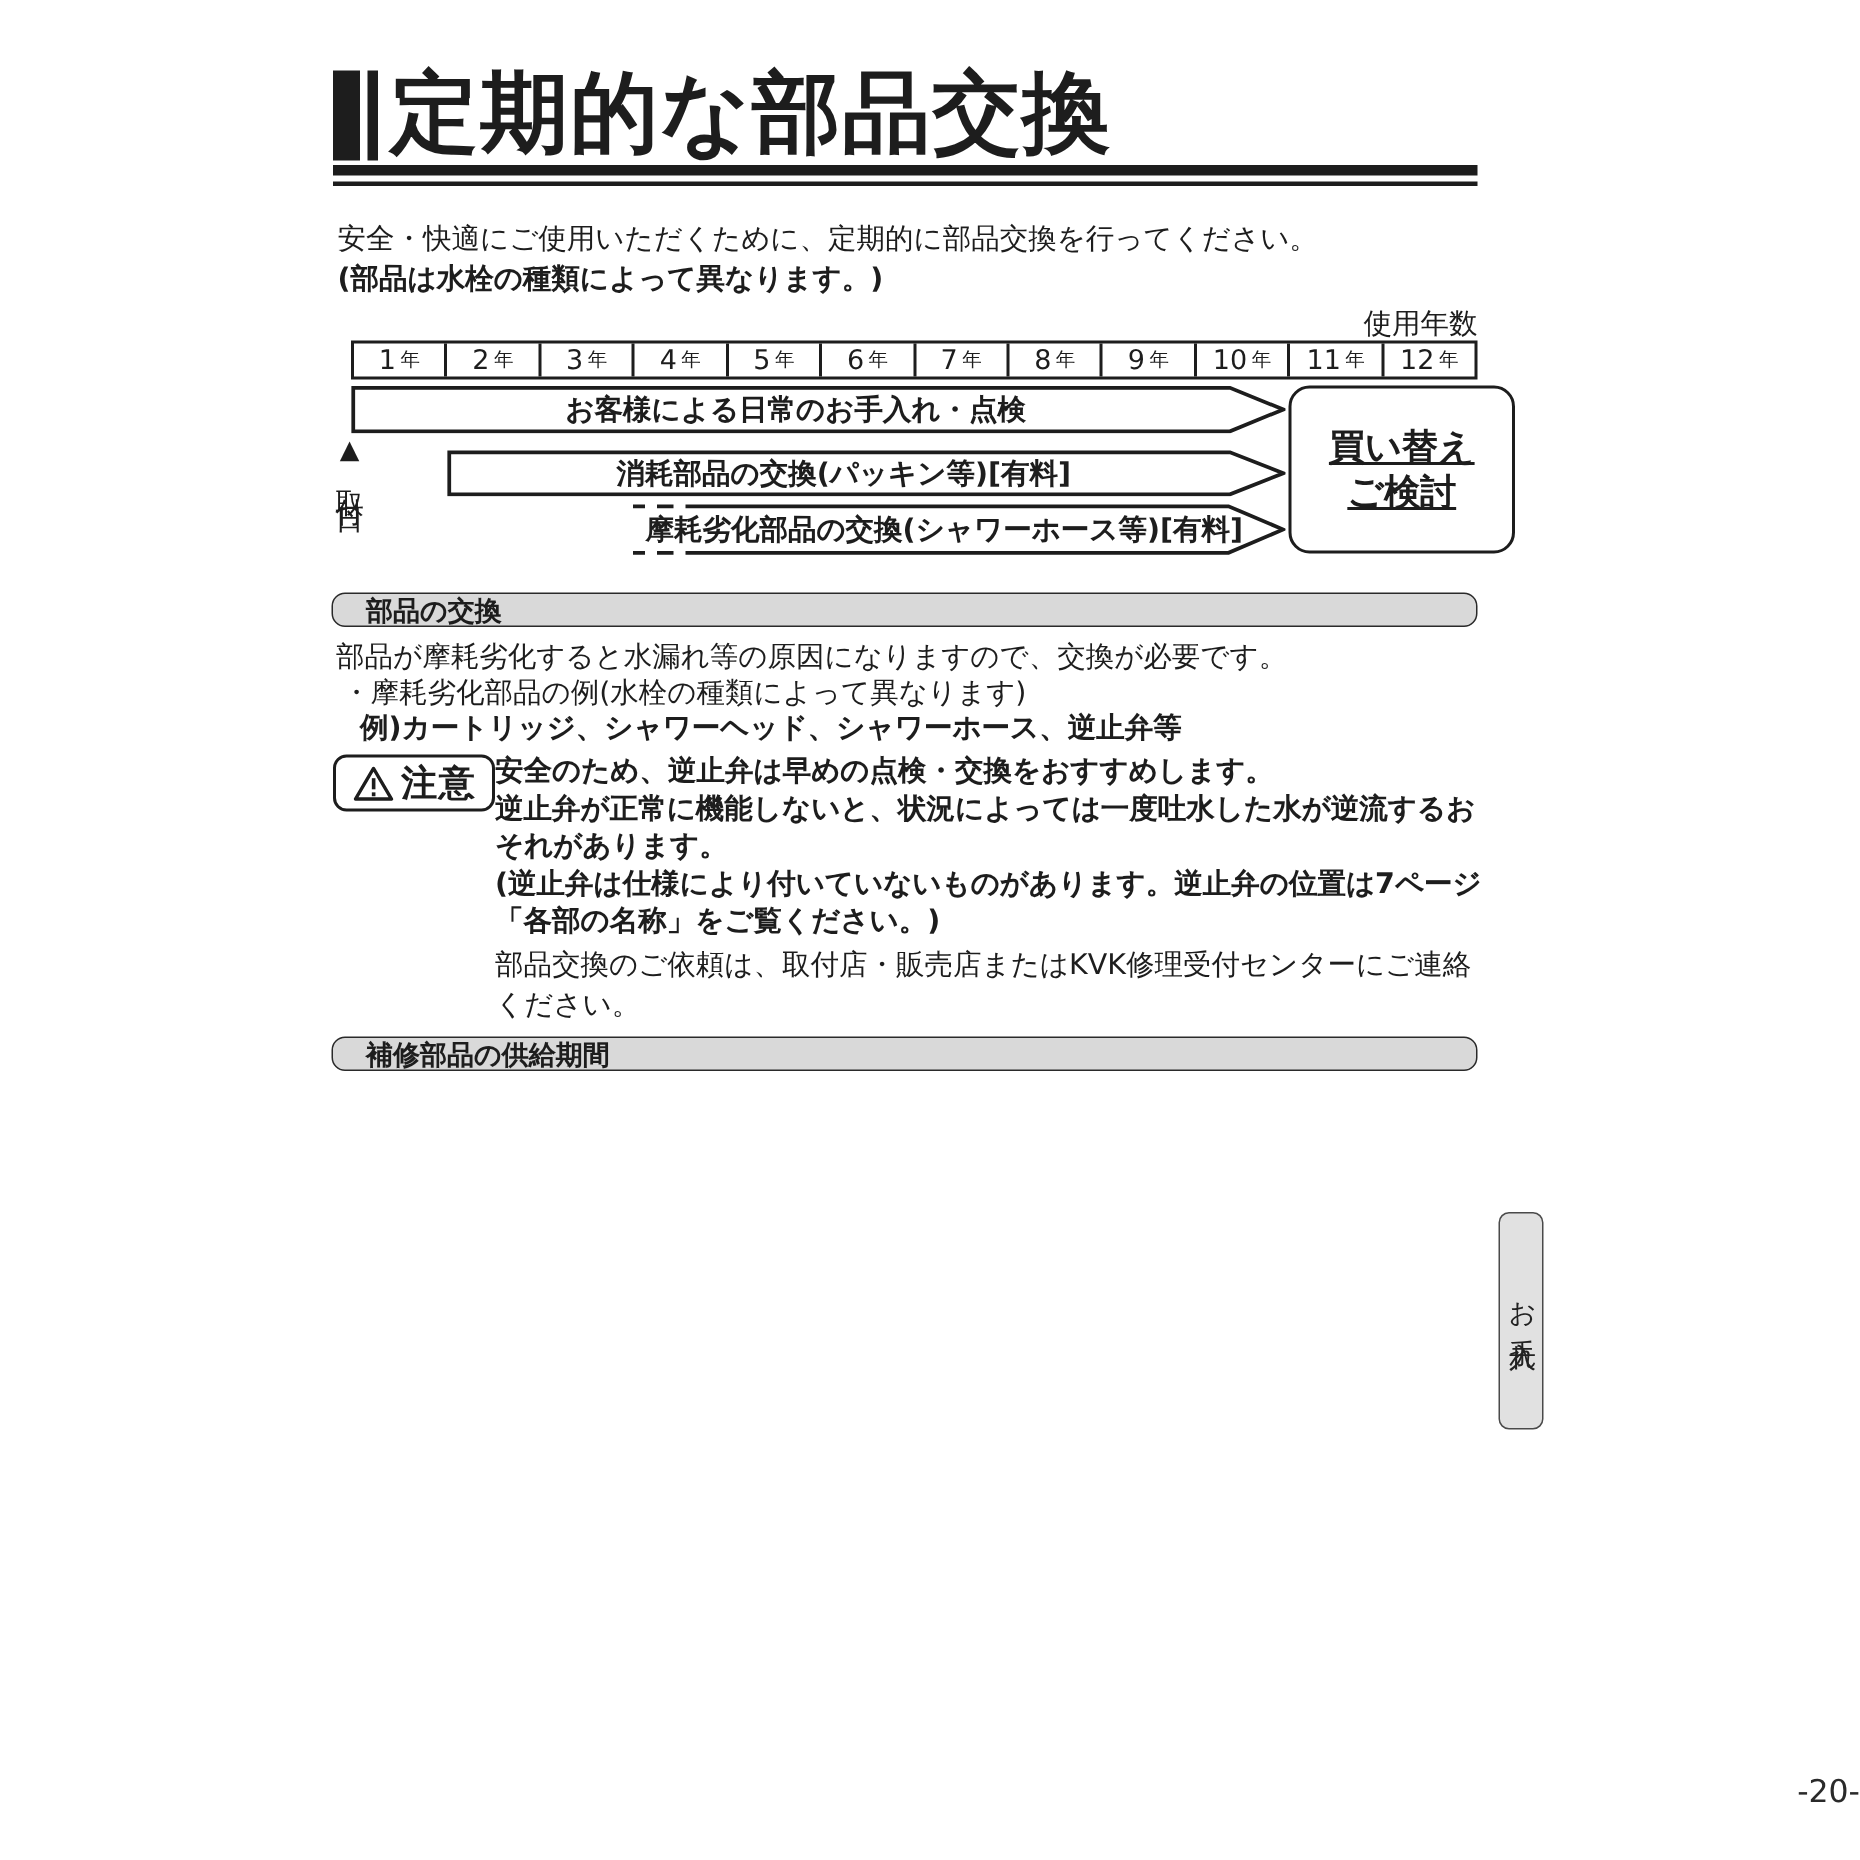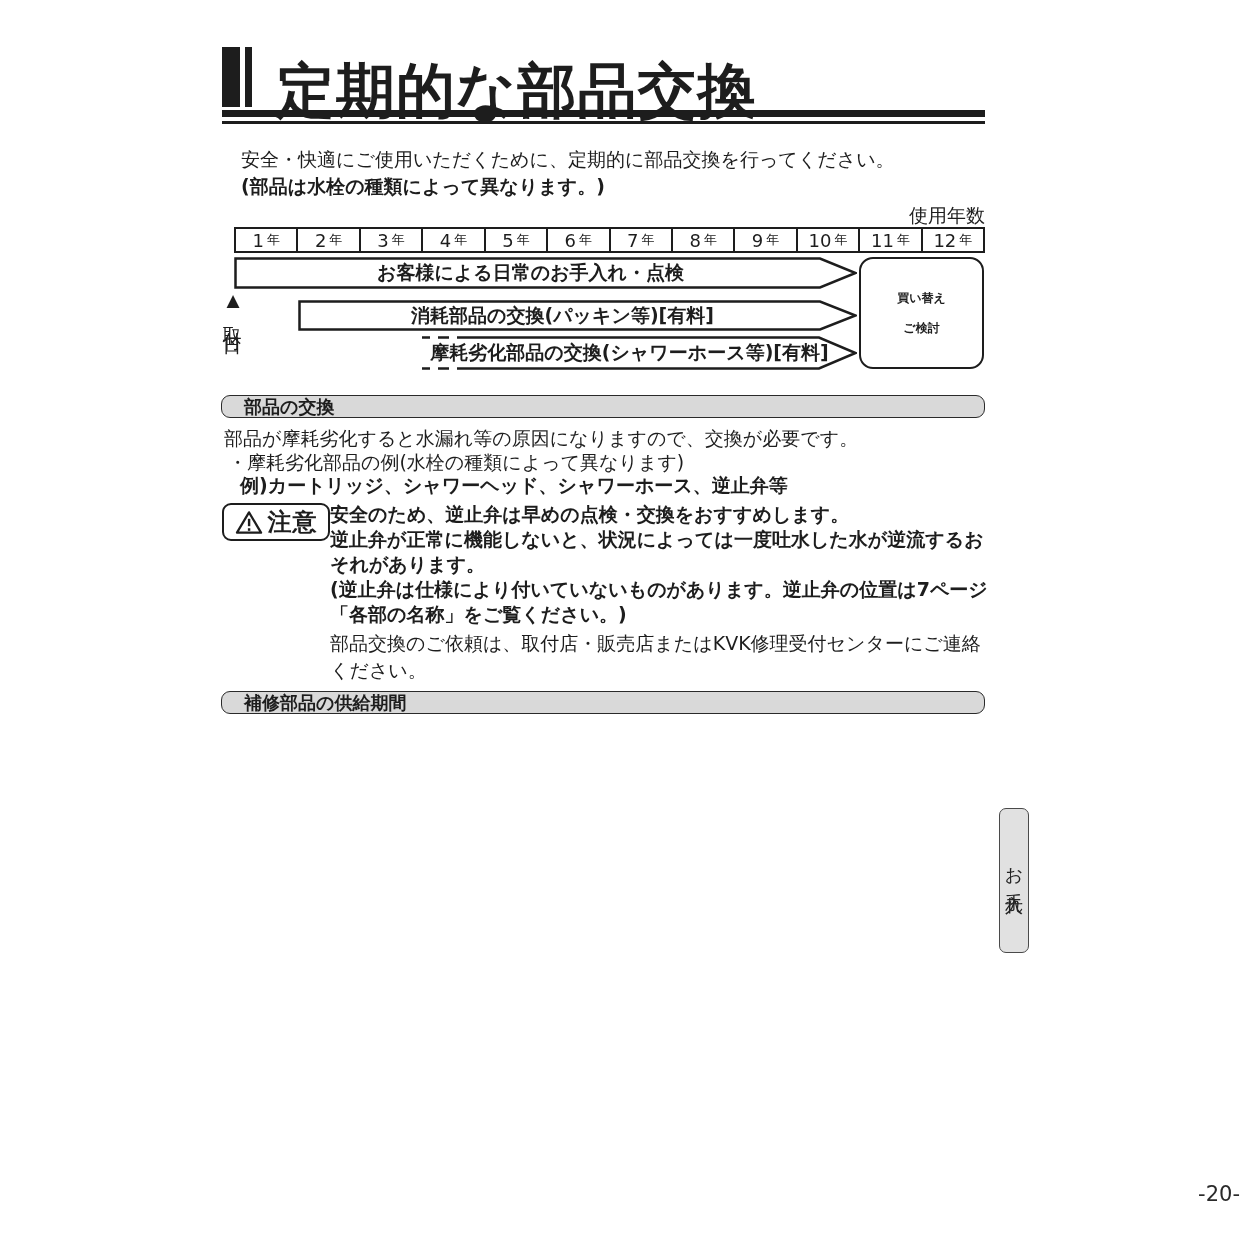--- a/index.html
+++ b/index.html
@@ -10,41 +10,41 @@
   .abs{position:absolute;}
 
   
   .title-mark-thick{left:222px;top:47px;width:18px;height:60px;background:#1d1d1d;}
   .title-mark-thin{left:245px;top:47px;width:7px;height:60px;background:#1d1d1d;}
   .page-title{left:260px;top:36px;font-size:59px;font-weight:700;letter-spacing:1px;white-space:nowrap;}
   .rule-thick{left:222px;top:110px;width:763px;height:7px;background:#1d1d1d;}
   .rule-thin{left:222px;top:121px;width:763px;height:3px;background:#1d1d1d;}
 
   
-  .intro{left:225px;top:146px;width:770px;font-size:19px;line-height:27px;margin-left:16px;}
+  .intro{left:225px;top:146px;width:770px;font-size:19px;line-height:27px;}
   .intro .b{font-weight:700;}
 
   
   .usage-label{left:222px;top:203px;width:763px;text-align:right;font-size:19px;}
   .year-row{left:234px;top:227px;width:751px;height:26px;display:flex;border:2px solid #1d1d1d;box-sizing:border-box;background:#fff;}
   .year-cell{flex:1;display:flex;align-items:center;justify-content:center;gap:3px;border-right:2px solid #1d1d1d;box-sizing:border-box;}
   .year-cell:last-child{border-right:none;}
   .year-num{font-size:18px;}
   .year-unit{font-size:13px;}
 
   .tl-bar{display:flex;align-items:center;justify-content:center;}
   .tl-bar svg{position:absolute;left:0;top:0;}
   .tl-bar .lbl{position:relative;font-size:19px;font-weight:700;white-space:nowrap;padding-right:30px;}
   .bar1{left:234px;top:257px;width:623px;height:32px;}
   .bar2{left:298px;top:300px;width:559px;height:31px;}
   .bar3{left:420px;top:336px;width:437px;height:34px;}
   .bar3 .lbl{padding-left:16px;padding-right:34px;}
 
-  .end-box{left:859px;top:257px;width:125px;height:112px;border:2.5px solid #1d1d1d;border-radius:14px;box-sizing:border-box;
-    display:flex;flex-direction:column;align-items:center;justify-content:center;font-size:12px;font-weight:700;line-height:30px;background:#fff;}
+  .end-box{left:859px;top:257px;width:151px;height:112px;border:2.5px solid #1d1d1d;border-radius:14px;box-sizing:border-box;
+    display:flex;flex-direction:column;align-items:center;justify-content:center;font-size:24px;font-weight:700;line-height:30px;background:#fff;text-decoration:underline;}
 
   .install-marker{left:219px;top:291px;width:28px;display:flex;flex-direction:column;align-items:center;}
   .install-tri{font-size:17px;line-height:18px;}
   .install-label{writing-mode:vertical-rl;text-orientation:upright;font-size:19px;letter-spacing:6px;margin-top:2px;}
 
   
   .sec-header{left:221px;width:764px;height:23px;background:#d9d9d9;border:1.5px solid #2a2a2a;border-radius:9px;box-sizing:border-box;
     display:flex;align-items:center;padding-left:22px;font-size:18px;font-weight:700;}
   .sec1-header{top:395px;}
   .sec2-header{top:691px;}
@@ -70,21 +70,21 @@
   
   .page-number{left:0;top:1182px;width:1240px;text-align:right;font-size:21px;color:#2a2a2a;}
 </style>
 </head>
 <body>
 
 <div class="page">
 
   <div class="abs title-mark-thick"></div>
   <div class="abs title-mark-thin"></div>
-  <h1 class="abs page-title" style="margin:16px;">定期的な部品交換</h1>
+  <h1 class="abs page-title" style="margin:0;">定期的な部品交換</h1>
   <div class="abs rule-thick"></div>
   <div class="abs rule-thin"></div>
 
   <div class="abs intro">
     <div>安全・快適にご使用いただくために、定期的に部品交換を行ってください。</div>
     <div class="b">(部品は水栓の種類によって異なります。)</div>
   </div>
 
   <div class="abs usage-label">使用年数</div>
 

